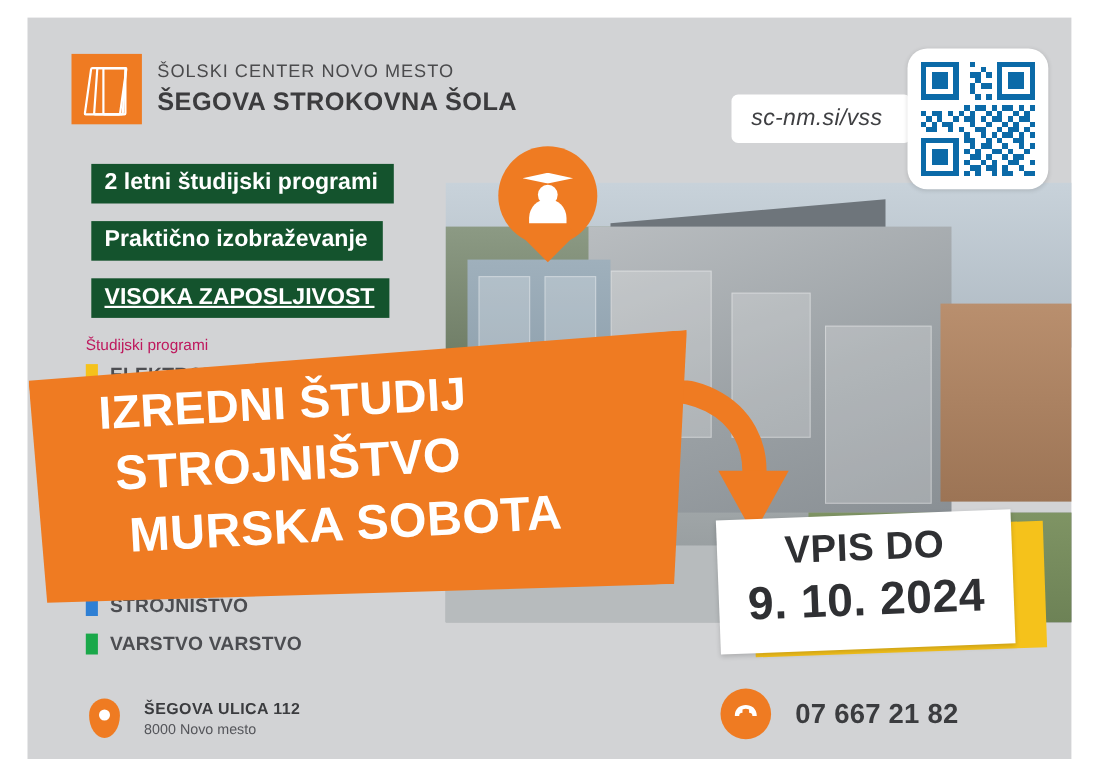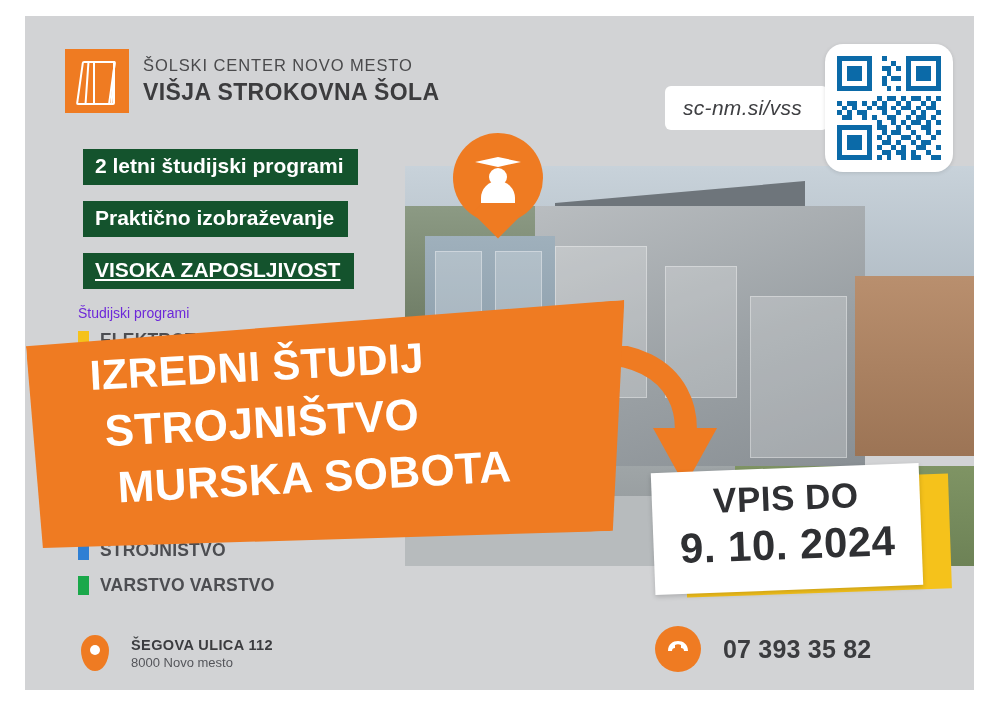--- a/index.html
+++ b/index.html
@@ -80,21 +80,21 @@
   .claim-1 { left: 58px; top: 133px; }
   .claim-2 { left: 58px; top: 185px; }
   .claim-3 { left: 58px; top: 237px; text-decoration: underline; }
 
   
   .programs-title {
     position: absolute;
     left: 53px;
     top: 289px;
     font-size: 14px;
-    color: #6d28d9;
+    color: #be185d;
   }
   .program {
     position: absolute;
     left: 53px;
     display: flex;
     align-items: center;
     height: 22px;
   }
   .program .swatch {
     width: 11px;
@@ -397,21 +397,21 @@
     </div>
 
     <div class="logo-block">
       <div class="logo-mark">
         <div class="sheet s1"></div>
         <div class="sheet s2"></div>
         <div class="sheet s3"></div>
       </div>
       <div class="logo-text">
         <div class="logo-line1">ŠOLSKI CENTER NOVO MESTO</div>
-        <div class="logo-line2">VIŠJA STROKOVNA ŠOLA</div>
+        <div class="logo-line2">ŠEGOVA STROKOVNA ŠOLA</div>
       </div>
     </div>
 
     <div class="claim claim-1">2 letni študijski programi</div>
     <div class="claim claim-2">Praktično izobraževanje</div>
     <div class="claim claim-3">VISOKA ZAPOSLJIVOST</div>
 
     <div class="programs-title">Študijski programi</div>
 
     <div class="program" style="top:313px;">
@@ -594,17 +594,17 @@
       </div>
     </div>
 
 
     <div class="contact phone">
       <div class="badge">
         <svg width="24" height="22" viewBox="0 0 24 22">
           <path d="M2,13 C2,6 7,3 12,3 C17,3 22,6 22,13 L18,13 C18,11 17,10 15,10 L15,7 C14,6.5 13,6.3 12,6.3 C11,6.3 10,6.5 9,7 L9,10 C7,10 6,11 6,13 Z" fill="#ffffff"></path>
         </svg>
       </div>
-      <div class="ctext">07 393 35 82</div>
+      <div class="ctext">07 667 21 82</div>
     </div>
 
   </div>
 </div>
 
 </body></html>

